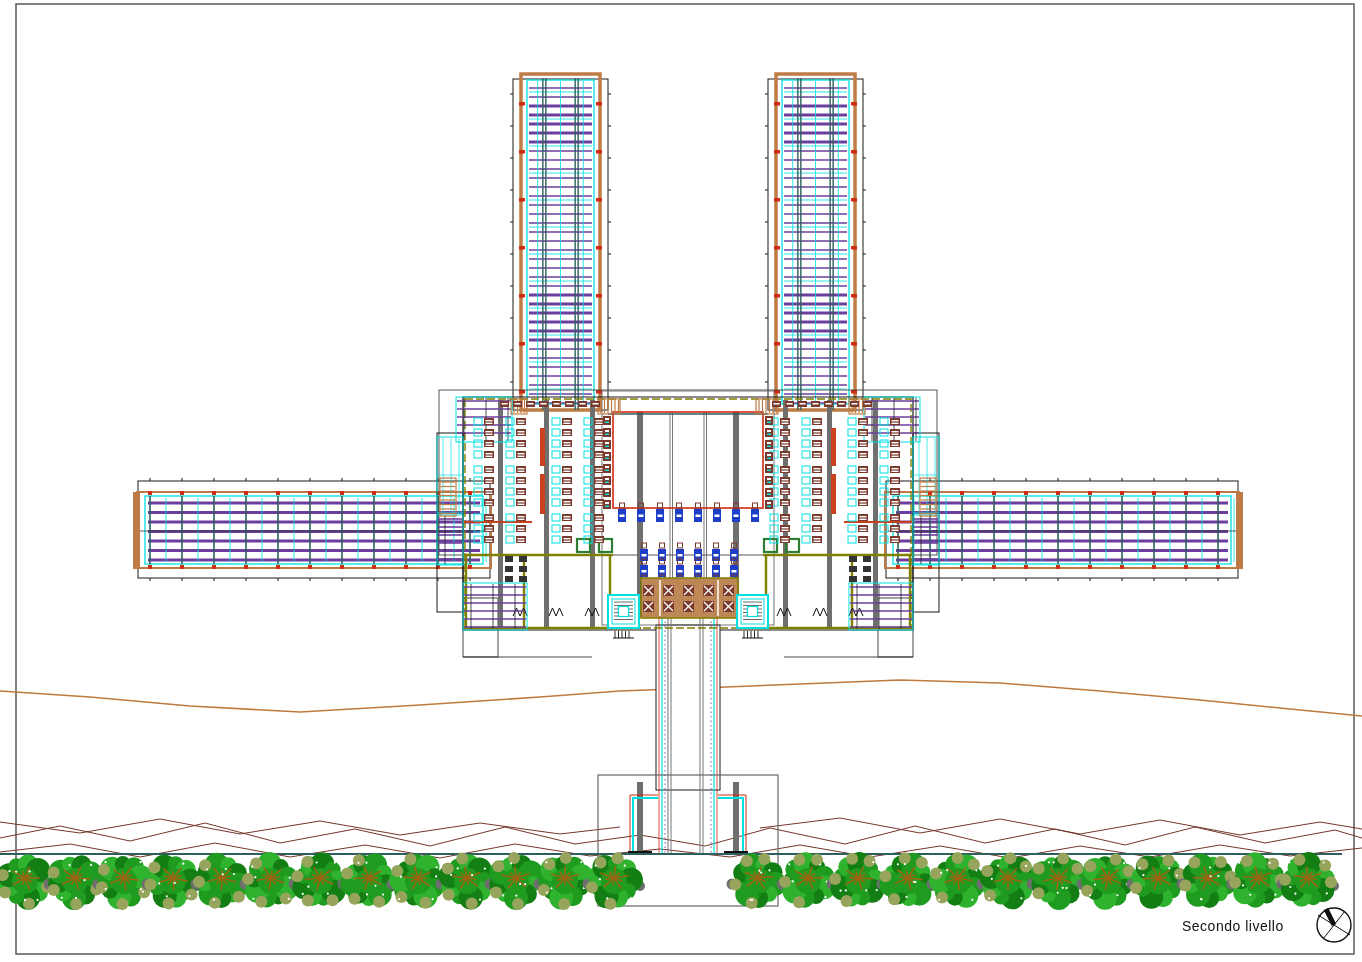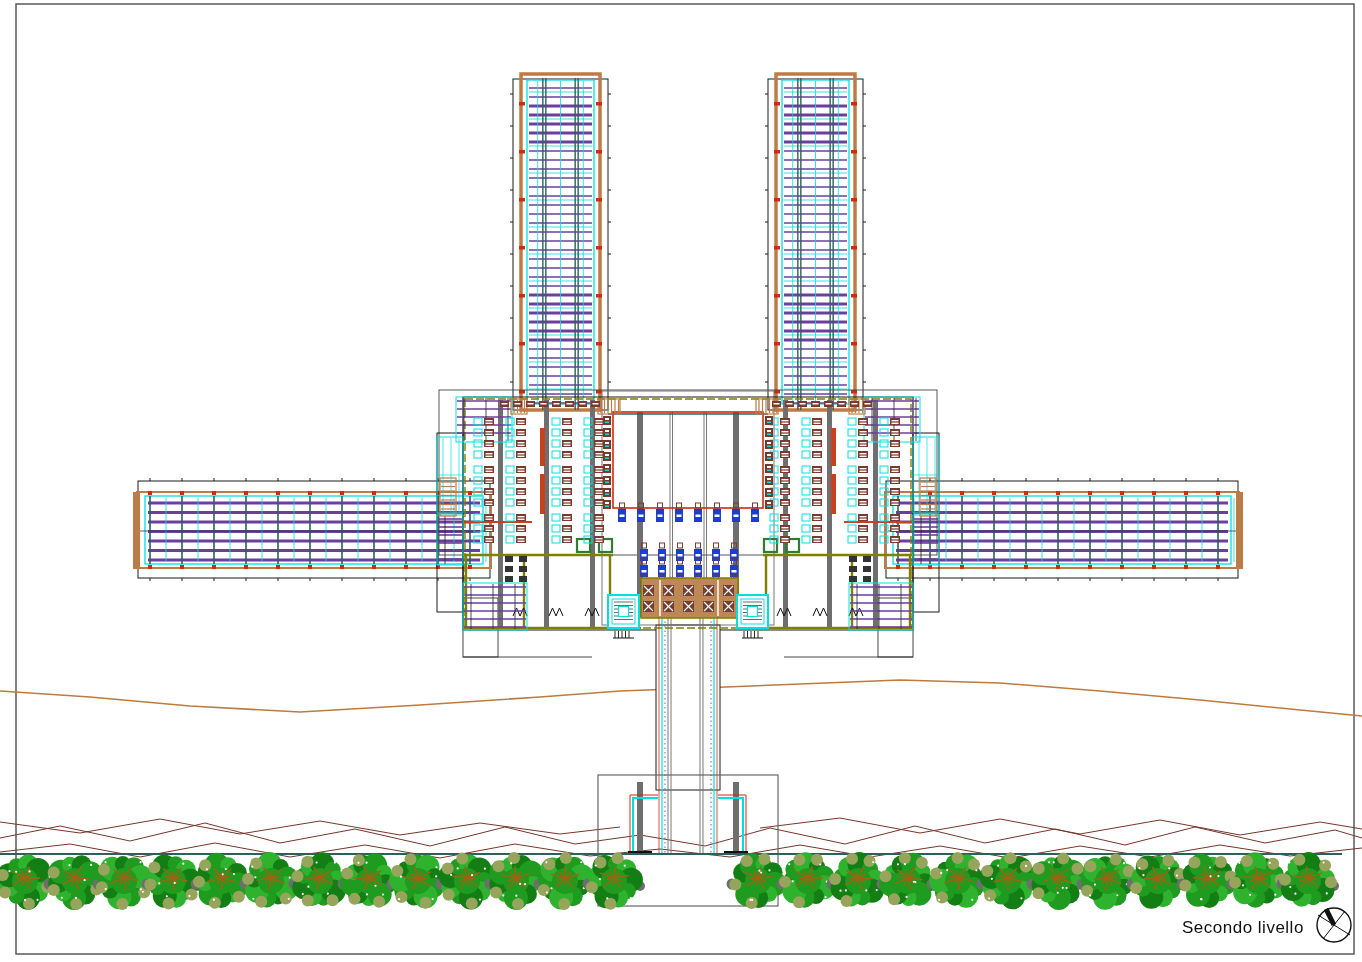--- a/index.html
+++ b/index.html
@@ -1,19 +1,19 @@
 <!DOCTYPE html>
 <html><head>
 <meta charset="utf-8">
 <style>
   html,body{margin:0;padding:0;background:#fff;}
   #stage{position:relative;width:1362px;height:962px;background:#fff;overflow:hidden;
          font-family:"Liberation Sans", sans-serif;}
   #plan{position:absolute;left:0;top:0;}
-  .plan-label{position:absolute;left:1182px;top:918px;font-size:17px;color:#111;
+  .plan-label{position:absolute;left:1182px;top:918px;font-size:14px;color:#111;
               letter-spacing:0.5px;white-space:nowrap;}
 </style>
 </head>
 <body>
 <div id="stage">
 
 <svg id="plan" width="1362" height="962" viewBox="0 0 1362 962">
       <g>
         <rect x="16" y="4" width="1338" height="950" fill="#fff" stroke="#5A5A5A" stroke-width="1.5"></rect>
       </g>

